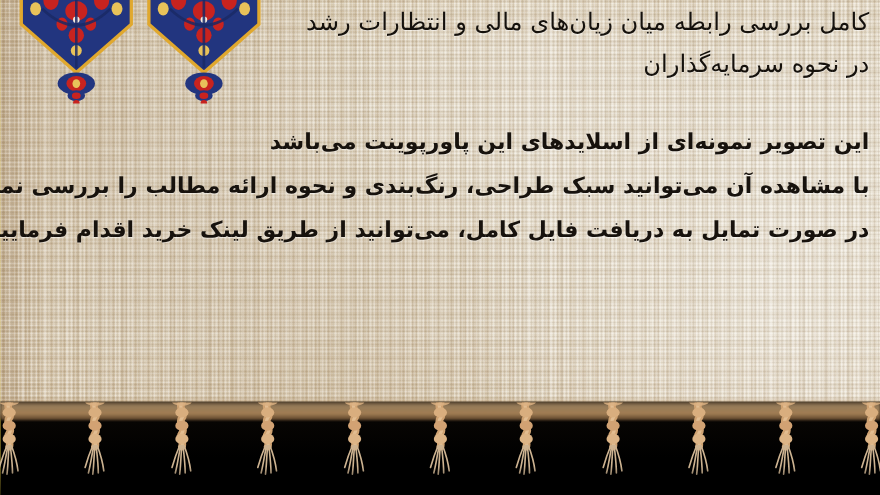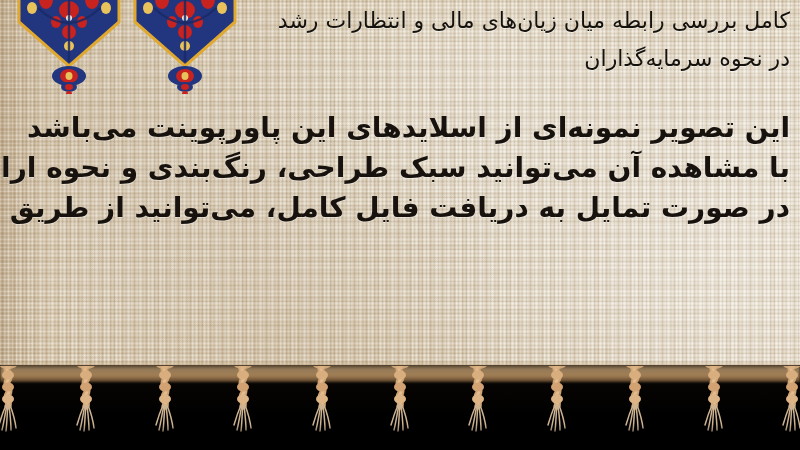--- a/index.html
+++ b/index.html
@@ -85,21 +85,21 @@
     font-size:22px;line-height:38px;
     font-family:"DejaVu Sans","Liberation Sans",sans-serif;
     text-shadow:0 1px 0 rgba(255,255,255,.42);
   }
   .title-line{white-space:nowrap;}
 
   .body-block{
     position:absolute;right:10px;top:108px;width:770px;
     text-align:right;direction:rtl;
     color:#17120d;
-    font-size:28px;line-height:40px;
+    font-size:20px;line-height:40px;
     font-weight:bold;
     font-family:"DejaVu Sans","Liberation Sans",sans-serif;
     text-shadow:0 1px 0 rgba(255,255,255,.40);
   }
   .body-line{white-space:nowrap;}
 
   
   .band{
     position:absolute;left:0;bottom:0;width:800px;height:85px;
     background:

